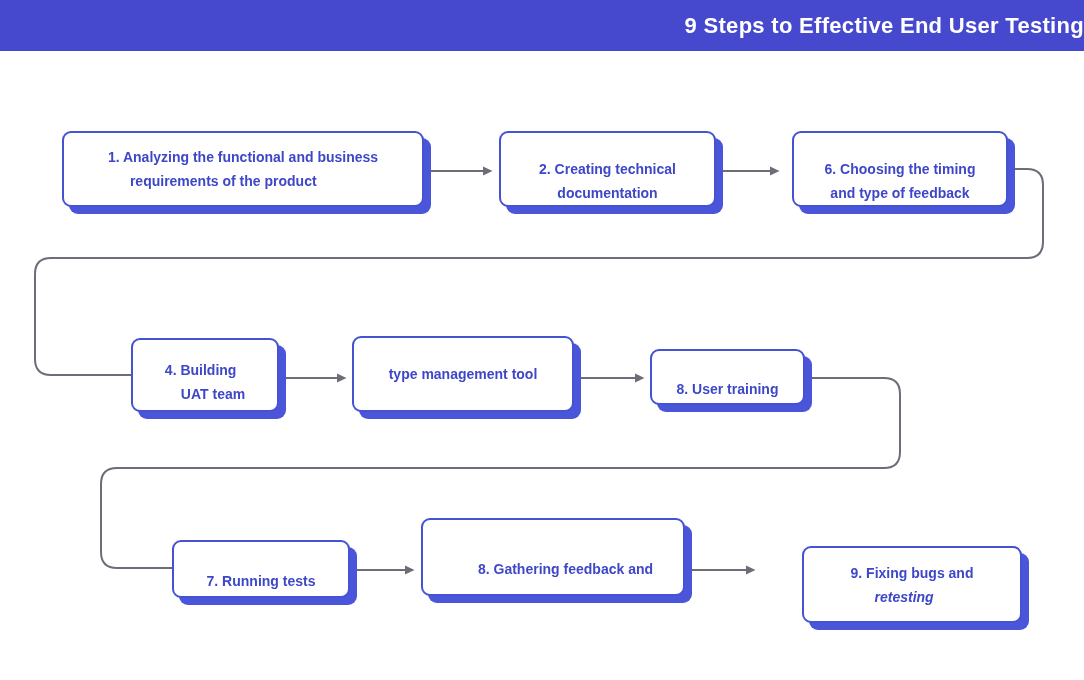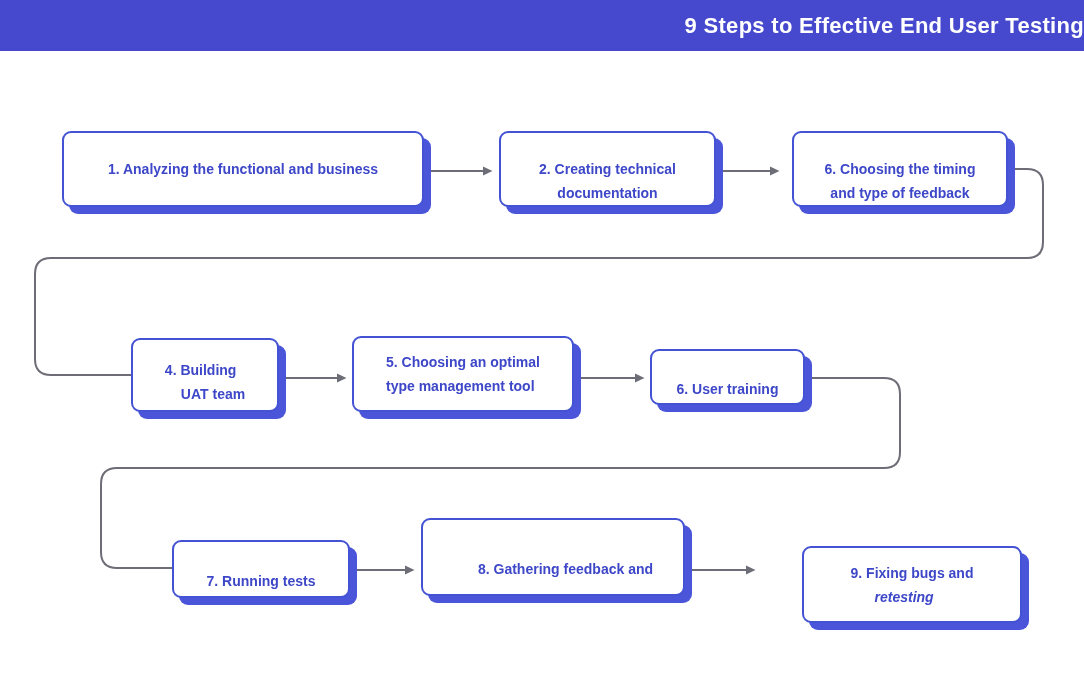--- a/index.html
+++ b/index.html
@@ -84,20 +84,21 @@
   <line class="arrow" x1="357" y1="570" x2="405" y2="570" marker-end="url(#arrowhead)"></line>
   <line class="arrow" x1="691" y1="570" x2="746" y2="570" marker-end="url(#arrowhead)"></line>
 
   <path class="connector" d="M1008 169 H1027 Q1043 169 1043 185 V242 Q1043 258 1027 258 H51 Q35 258 35 274 V359 Q35 375 51 375 H131"></path>
   <path class="connector" d="M807 378 H884 Q900 378 900 394 V452 Q900 468 884 468 H117 Q101 468 101 484 V552 Q101 568 117 568 H172"></path>
 </svg>
 
 <div id="box1" class="step-box leftalign hang-22">
   <div class="txt">
     <span class="line">1. Analyzing the functional and business</span>
+    <span class="line">requirements of the product</span>
   </div>
 </div>
 
 <div id="box2" class="step-box center">
   <div class="txt">
     <span class="line">2. Creating technical</span>
     <span class="line">documentation</span>
   </div>
 </div>
 
@@ -110,28 +111,27 @@
 
 <div id="box4" class="step-box leftalign hang-16">
   <div class="txt">
     <span class="line">4. Building</span>
     <span class="line">UAT team</span>
   </div>
 </div>
 
 <div id="box5" class="step-box leftalign">
   <div class="txt">
-    <span class="line">5. Choosing an optimal</span>
     <span class="line">type management tool</span>
   </div>
 </div>
 
 <div id="box6" class="step-box center">
   <div class="txt">
-    <span class="line">6. User training</span>
+    <span class="line">8. User training</span>
   </div>
 </div>
 
 <div id="box7" class="step-box center">
   <div class="txt">
     <span class="line">7. Running tests</span>
   </div>
 </div>
 
 <div id="box8" class="step-box center">

